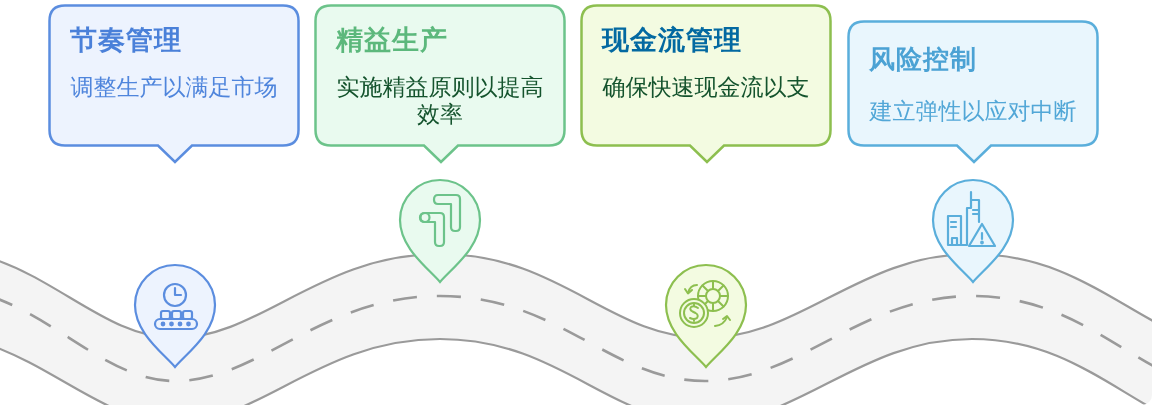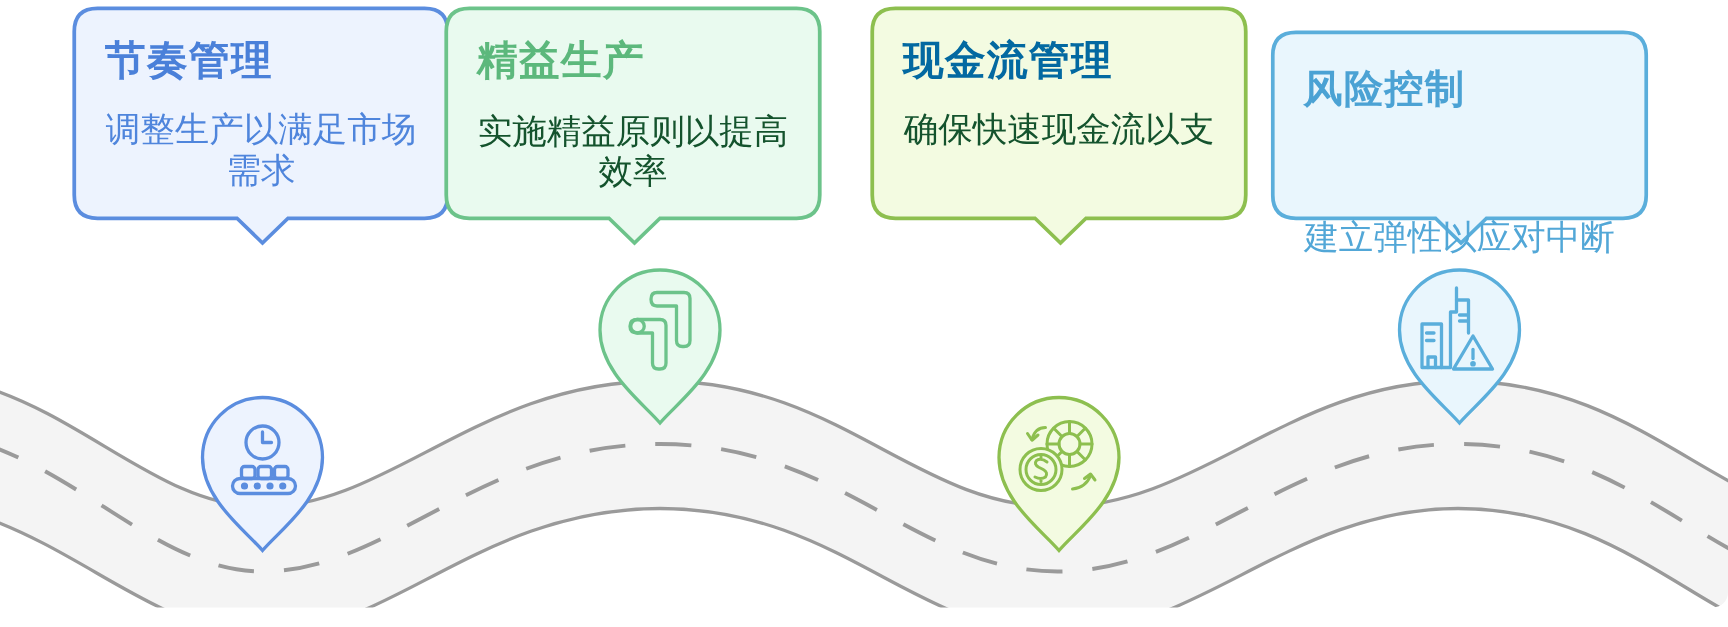--- a/index.html
+++ b/index.html
@@ -37,25 +37,24 @@
     </svg>
   </div>
 
   <div class="card" style="left:48px; top:4px; width:252px; height:162px;">
     <svg width="252" height="162" style="position:absolute;left:0;top:0">
       <path d="M 17 1.5 H 235 Q 250.5 1.5 250.5 17 V 126 Q 250.5 141.5 235 141.5 H 144 L 127 158 L 110 141.5 H 17 Q 1.5 141.5 1.5 126 V 17 Q 1.5 1.5 17 1.5 Z" fill="#edf3fe" stroke="#5b8ddf" stroke-width="2.5"></path>
     </svg>
     <div class="title" style="top:18px; color:#4a80d9;">节奏管理</div>
     <div class="desc" style="top:70px; color:#4f85dc;">
       <div>调整生产以满足市场</div>
-      <div>需求</div>
     </div>
   </div>
 
-  <div class="card" style="left:296px; top:4px; width:252px; height:162px;font-family:Liberation Serif, serif;">
+  <div class="card" style="left:314px; top:4px; width:252px; height:162px;">
     <svg width="252" height="162" style="position:absolute;left:0;top:0">
       <path d="M 17 1.5 H 235 Q 250.5 1.5 250.5 17 V 126 Q 250.5 141.5 235 141.5 H 144 L 127 158 L 110 141.5 H 17 Q 1.5 141.5 1.5 126 V 17 Q 1.5 1.5 17 1.5 Z" fill="#e9faef" stroke="#6cc38a" stroke-width="2.5"></path>
     </svg>
     <div class="title" style="top:18px; color:#5cb87c;">精益生产</div>
     <div class="desc" style="top:70px; color:#14532d;">
       <div>实施精益原则以提高</div>
       <div>效率</div>
     </div>
   </div>
 
@@ -67,21 +66,21 @@
     <div class="desc" style="top:70px; color:#14532d;">
       <div>确保快速现金流以支</div>
     </div>
   </div>
 
   <div class="card" style="left:847px; top:20px; width:252px; height:145px;">
     <svg width="252" height="145" style="position:absolute;left:0;top:0">
       <path d="M 17 1.5 H 235 Q 250.5 1.5 250.5 17 V 110 Q 250.5 125.5 235 125.5 H 144 L 127 142 L 110 125.5 H 17 Q 1.5 125.5 1.5 110 V 17 Q 1.5 1.5 17 1.5 Z" fill="#e9f6fd" stroke="#5aaedb" stroke-width="2.5"></path>
     </svg>
     <div class="title" style="top:22px; color:#4ba2d4; font-size:26px;">风险控制</div>
-    <div class="desc" style="top:78px; color:#52a7d7;margin-top:48px;">
+    <div class="desc" style="top:78px; color:#52a7d7;">
       <div>建立弹性以应对中断</div>
     </div>
   </div>
 
   <svg class="pin" style="left:133px; top:263px;" width="84" height="108" viewBox="0 0 84 108">
     <path d="M 42 104 C 30 90, 2 70, 2 42 A 40 40 0 1 1 82 42 C 82 70, 54 90, 42 104 Z" fill="#edf3fe" stroke="#5b8ddf" stroke-width="2.2"></path>
     <g fill="none" stroke="#5b8ddf" stroke-width="2.2" stroke-linecap="round" stroke-linejoin="round">
       <circle cx="42" cy="32" r="11"></circle>
       <path d="M 42 25 V 32 H 48"></path>
       <rect x="28" y="48" width="9" height="8" rx="2"></rect>

